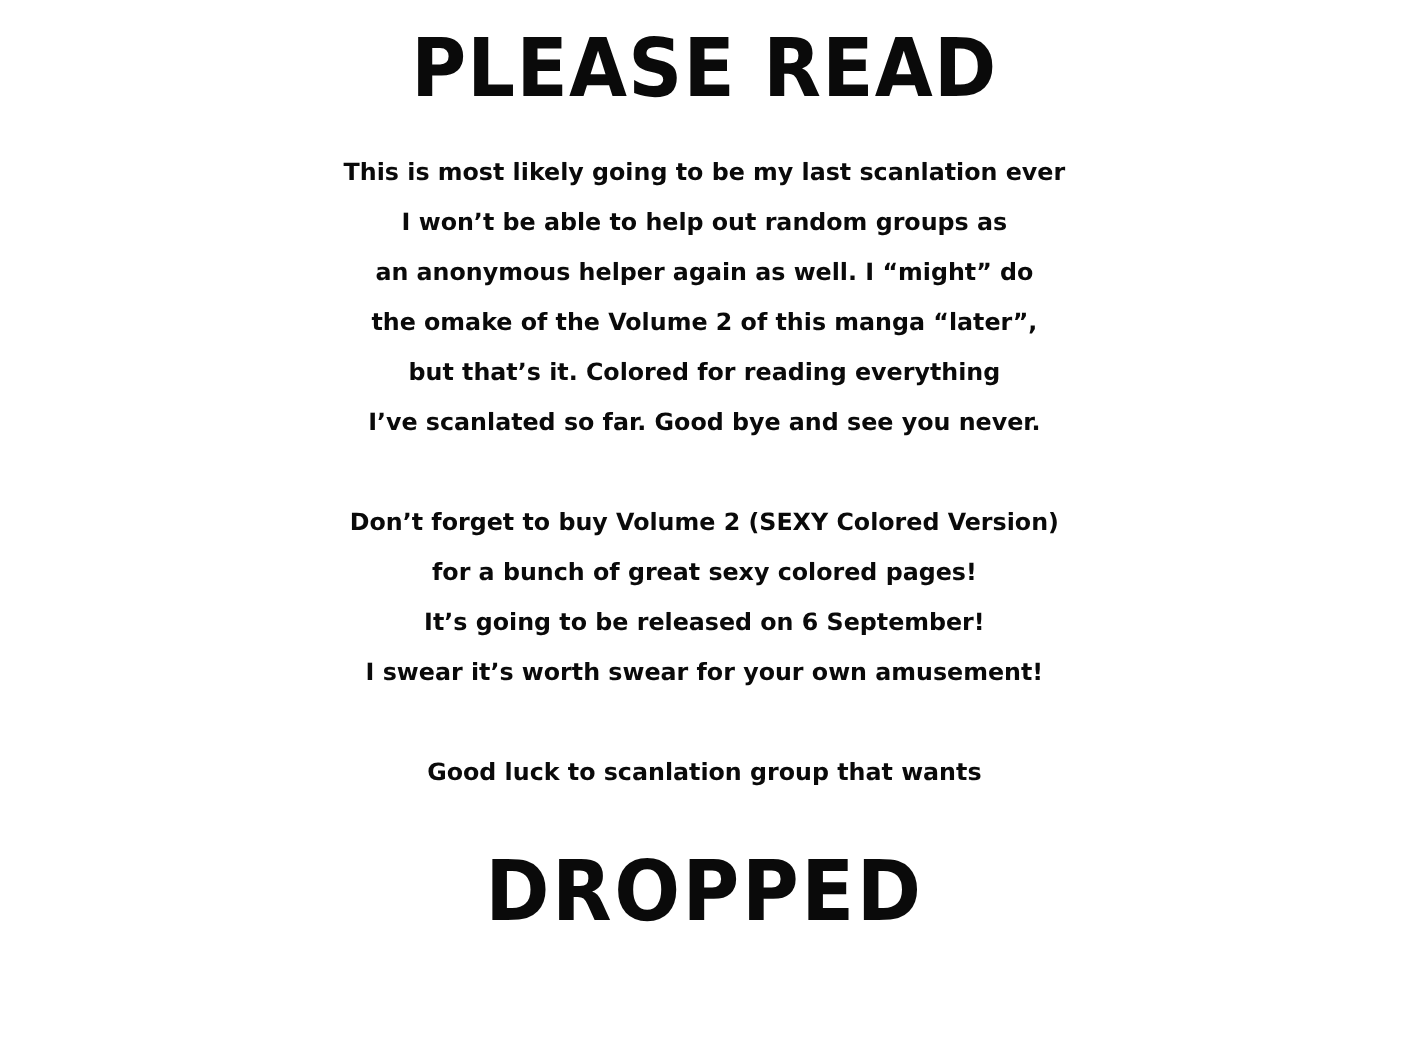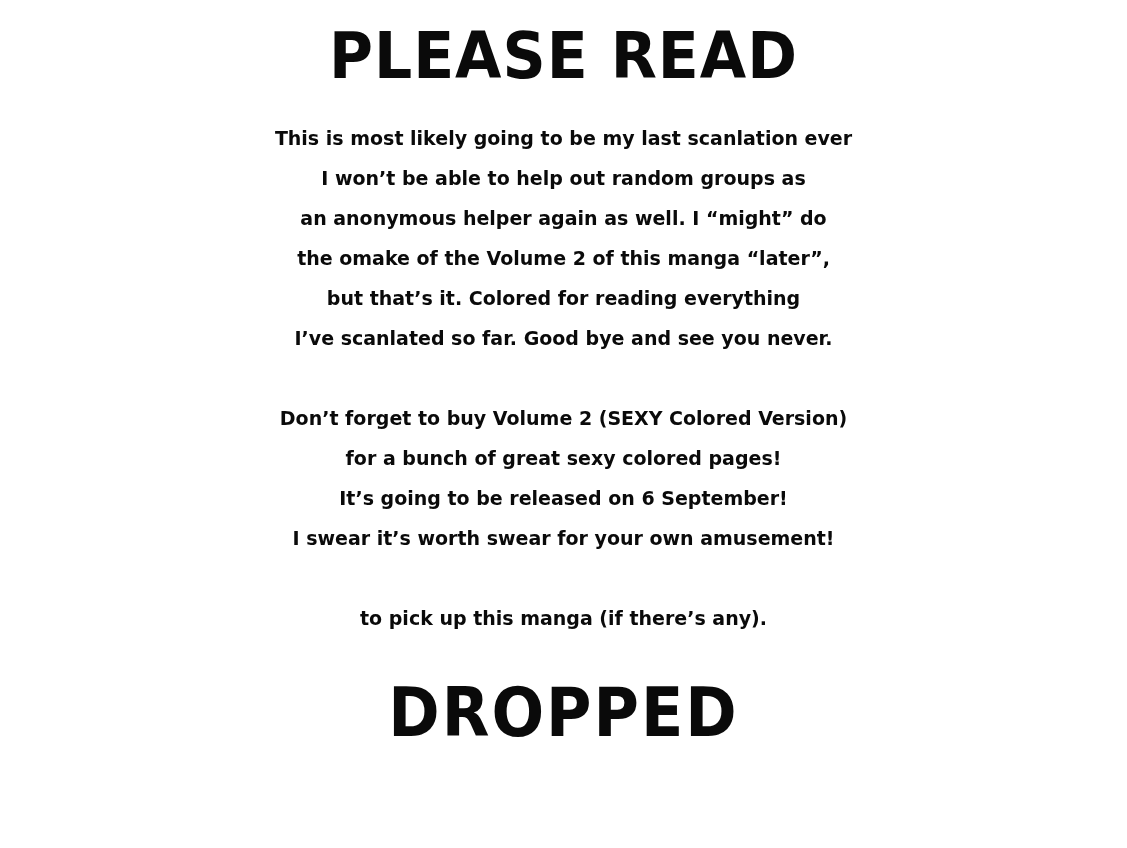--- a/index.html
+++ b/index.html
@@ -66,18 +66,18 @@
   </div>
 
   <div class="para">
     <div class="line">Don’t forget to buy Volume 2 (SEXY Colored Version)</div>
     <div class="line">for a bunch of great sexy colored pages!</div>
     <div class="line">It’s going to be released on 6 September!</div>
     <div class="line">I swear it’s worth swear for your own amusement!</div>
   </div>
 
   <div class="para">
-    <div class="line">to pick up this manga (if there’s any).</div>
+    <div class="line">Good luck to scanlation group that wants</div>
   </div>
 
   <div class="footer">DROPPED</div>
 
 </div>
 
 </body></html>

